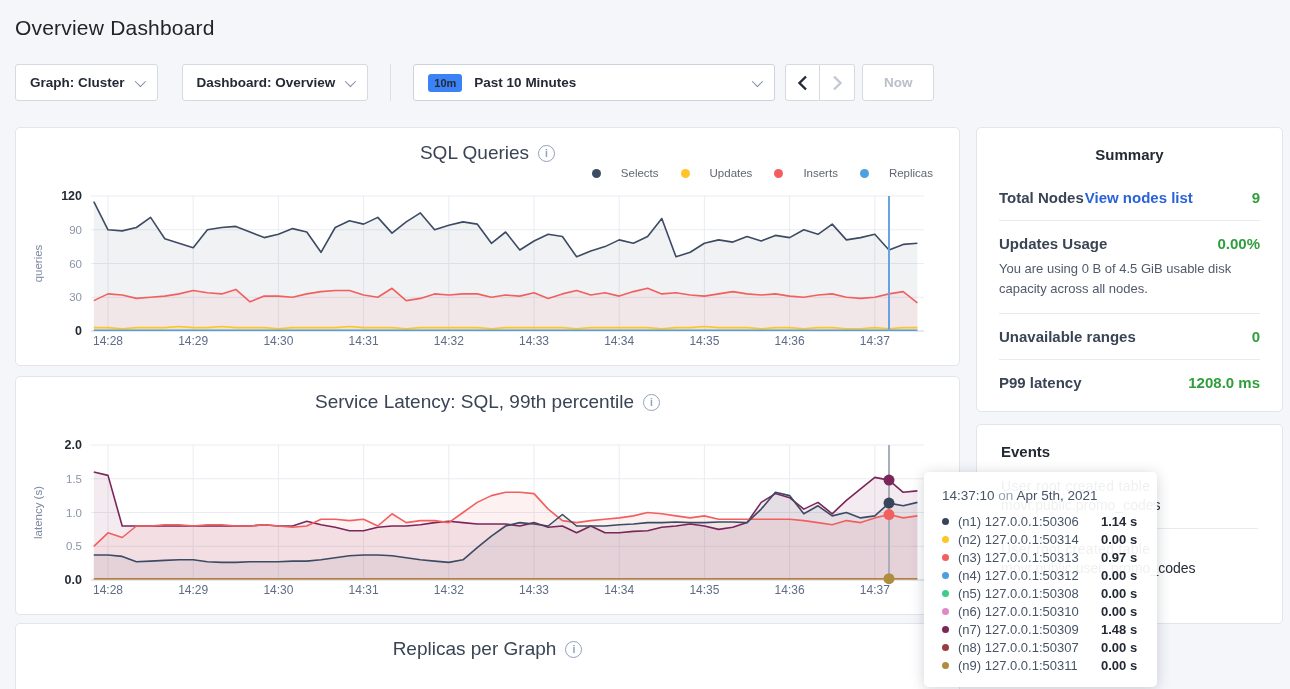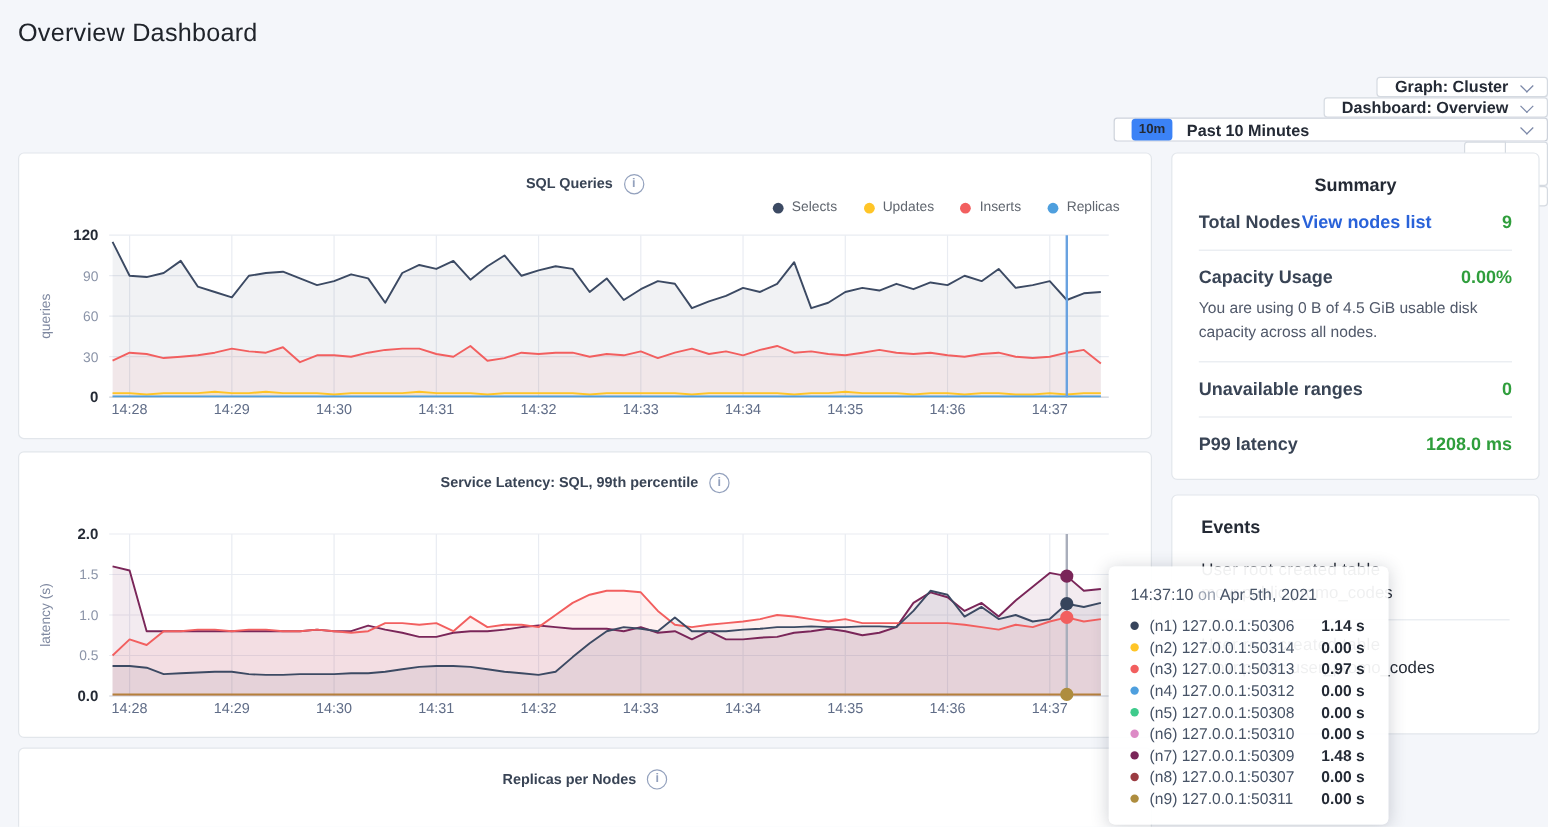--- a/index.html
+++ b/index.html
@@ -2,21 +2,21 @@
 <html><head>
 <meta charset="utf-8">
 <style>
   * { margin:0; padding:0; box-sizing:border-box; }
   html,body { width:1290px; height:689px; overflow:hidden; background:#f4f6fa;
     font-family:"Liberation Sans", sans-serif; color:#242a35; }
   .page { position:relative; width:1290px; height:689px; padding:16px 0 0 15px; }
   .page-title { font-size:21px; font-weight:normal; color:#20242b; letter-spacing:.2px; }
 
   
-  .controls { display:flex; align-items:flex-end; margin-top:24px; height:37px;flex-direction:column; }
+  .controls { display:flex; align-items:flex-start; margin-top:24px; height:37px; }
   .drop-btn { height:37px; background:#fff; border:1px solid #d5dae1; border-radius:3px;
     display:flex; align-items:center; gap:10px; padding:0 14px; font-size:13.5px; font-weight:bold;
     color:#242a35; cursor:pointer; }
   .chev { width:8px; height:8px; border-right:1.5px solid #7b88a8; border-bottom:1.5px solid #7b88a8;
     transform:rotate(45deg) translateY(-2px); display:inline-block; }
   .vdiv { width:1px; height:37px; background:#dcdfe5; margin:0 22px; }
   .time-sel { width:362px; height:37px; background:#fff; border:1px solid #cdd2db; border-radius:3px;
     display:flex; align-items:center; padding:0 14px; gap:12px; cursor:pointer; }
   .time-badge { background:#3b82f6; border-radius:3px; font-size:11px; font-weight:bold; padding:3px 6px; color:#242a35; }
   .time-label { font-size:13.5px; font-weight:bold; flex:1; }
@@ -29,32 +29,32 @@
     border-radius:3px; font-size:13.5px; font-weight:bold; color:#b9c0ca; display:flex; align-items:center; justify-content:center; }
 
   
   .main { display:flex; margin-top:26px; align-items:flex-start; }
   .col-left { width:945px; margin-right:16px; }
   .col-right { width:307px; }
 
   .panel { background:#fff; border:1px solid #e2e6eb; border-radius:5px; }
   .chart-panel { margin-bottom:10px; padding:14px 12px 13px; }
   .chart-title-row { display:flex; align-items:center; justify-content:center; gap:9px; height:22px; }
-  .chart-title { font-size:12px; font-weight:bold; color:#394455; }
+  .chart-title { font-size:19px; font-weight:normal; color:#394455; }
   .info-icon { width:17px; height:17px; border:1.5px solid #93a1bd; border-radius:50%; color:#93a1bd;
     font-size:10.5px; display:flex; align-items:center; justify-content:center; font-weight:bold; cursor:pointer; }
   .legend-row { height:18px; display:flex; justify-content:flex-end; align-items:center; gap:22px; padding-right:14px; }
-  .legend-item { display:flex; align-items:center; gap:7px; font-size:11.5px; color:#60666f; }
+  .legend-item { display:flex; align-items:center; gap:20px; font-size:11.5px; color:#60666f; }
   .legend-dot { width:9px; height:9px; border-radius:50%; }
   .lat-spacer { height:18px; }
   svg.chart { display:block; }
 
   
   .summary-panel { padding:18px 22px 6px; margin-bottom:12px; }
-  .summary-title { text-align:center; font-size:15px; font-weight:bold; color:#242a35; margin-bottom:0; }
+  .summary-title { text-align:center; font-size:15px; font-weight:bold; color:#242a35; margin-bottom:12px; }
   .s-row { padding:14px 0; border-bottom:1px solid #e7eaef; }
   .s-row:last-child { border-bottom:none; }
   .s-head { display:flex; align-items:baseline; }
   .s-label { font-size:15px; font-weight:bold; color:#394455; }
   .s-link { font-size:15px; font-weight:bold; color:#2962d9; margin-left:1px; cursor:pointer; }
   .s-link:empty { display:none; }
   .s-value { margin-left:auto; font-size:15px; font-weight:bold; }
   .s-desc { font-size:13px; color:#51596a; line-height:1.55; margin-top:7px; }
   .s-desc:empty { display:none; }
 
@@ -233,21 +233,21 @@
             <circle cx="860.9999999999999" cy="49.099999999999994" r="5.5" fill="#7a2659"></circle>
             <circle cx="860.9999999999999" cy="72.05000000000001" r="5.5" fill="#37445c"></circle>
             <circle cx="860.9999999999999" cy="83.525" r="5.5" fill="#f25f5f"></circle>
             <circle cx="860.9999999999999" cy="147.65" r="5.5" fill="#ae8d3e"></circle>
             <text fill="#7e88a0" font-size="11.5" text-anchor="middle" font-family="Liberation Sans, sans-serif" transform="translate(14 81.5) rotate(-90)">latency (s)</text>
           </svg>
       </div>
 
       <div class="panel chart-panel" style="height:200px;">
         <div class="chart-title-row">
-          <span class="chart-title">Replicas per Nodes</span>
+          <span class="chart-title">Replicas per Graph</span>
           <span class="info-icon">i</span>
         </div>
       </div>
 
     </div>
 
     <div class="col-right">
       <div class="panel summary-panel">
         <div class="summary-title">Summary</div>
         <div>
@@ -256,21 +256,21 @@
               <div class="s-head">
                 <span class="s-label">Total Nodes</span>
                 <span class="s-link">View nodes list</span>
                 <span class="s-value" style="color:#2f9e3c;">9</span>
               </div>
 
             </div>
 
             <div class="s-row">
               <div class="s-head">
-                <span class="s-label">Capacity Usage</span>
+                <span class="s-label">Updates Usage</span>
 
                 <span class="s-value" style="color:#2f9e3c;">0.00%</span>
               </div>
               <div class="s-desc">You are using 0 B of 4.5 GiB usable disk capacity across all nodes.</div>
             </div>
 
             <div class="s-row">
               <div class="s-head">
                 <span class="s-label">Unavailable ranges</span>
 

